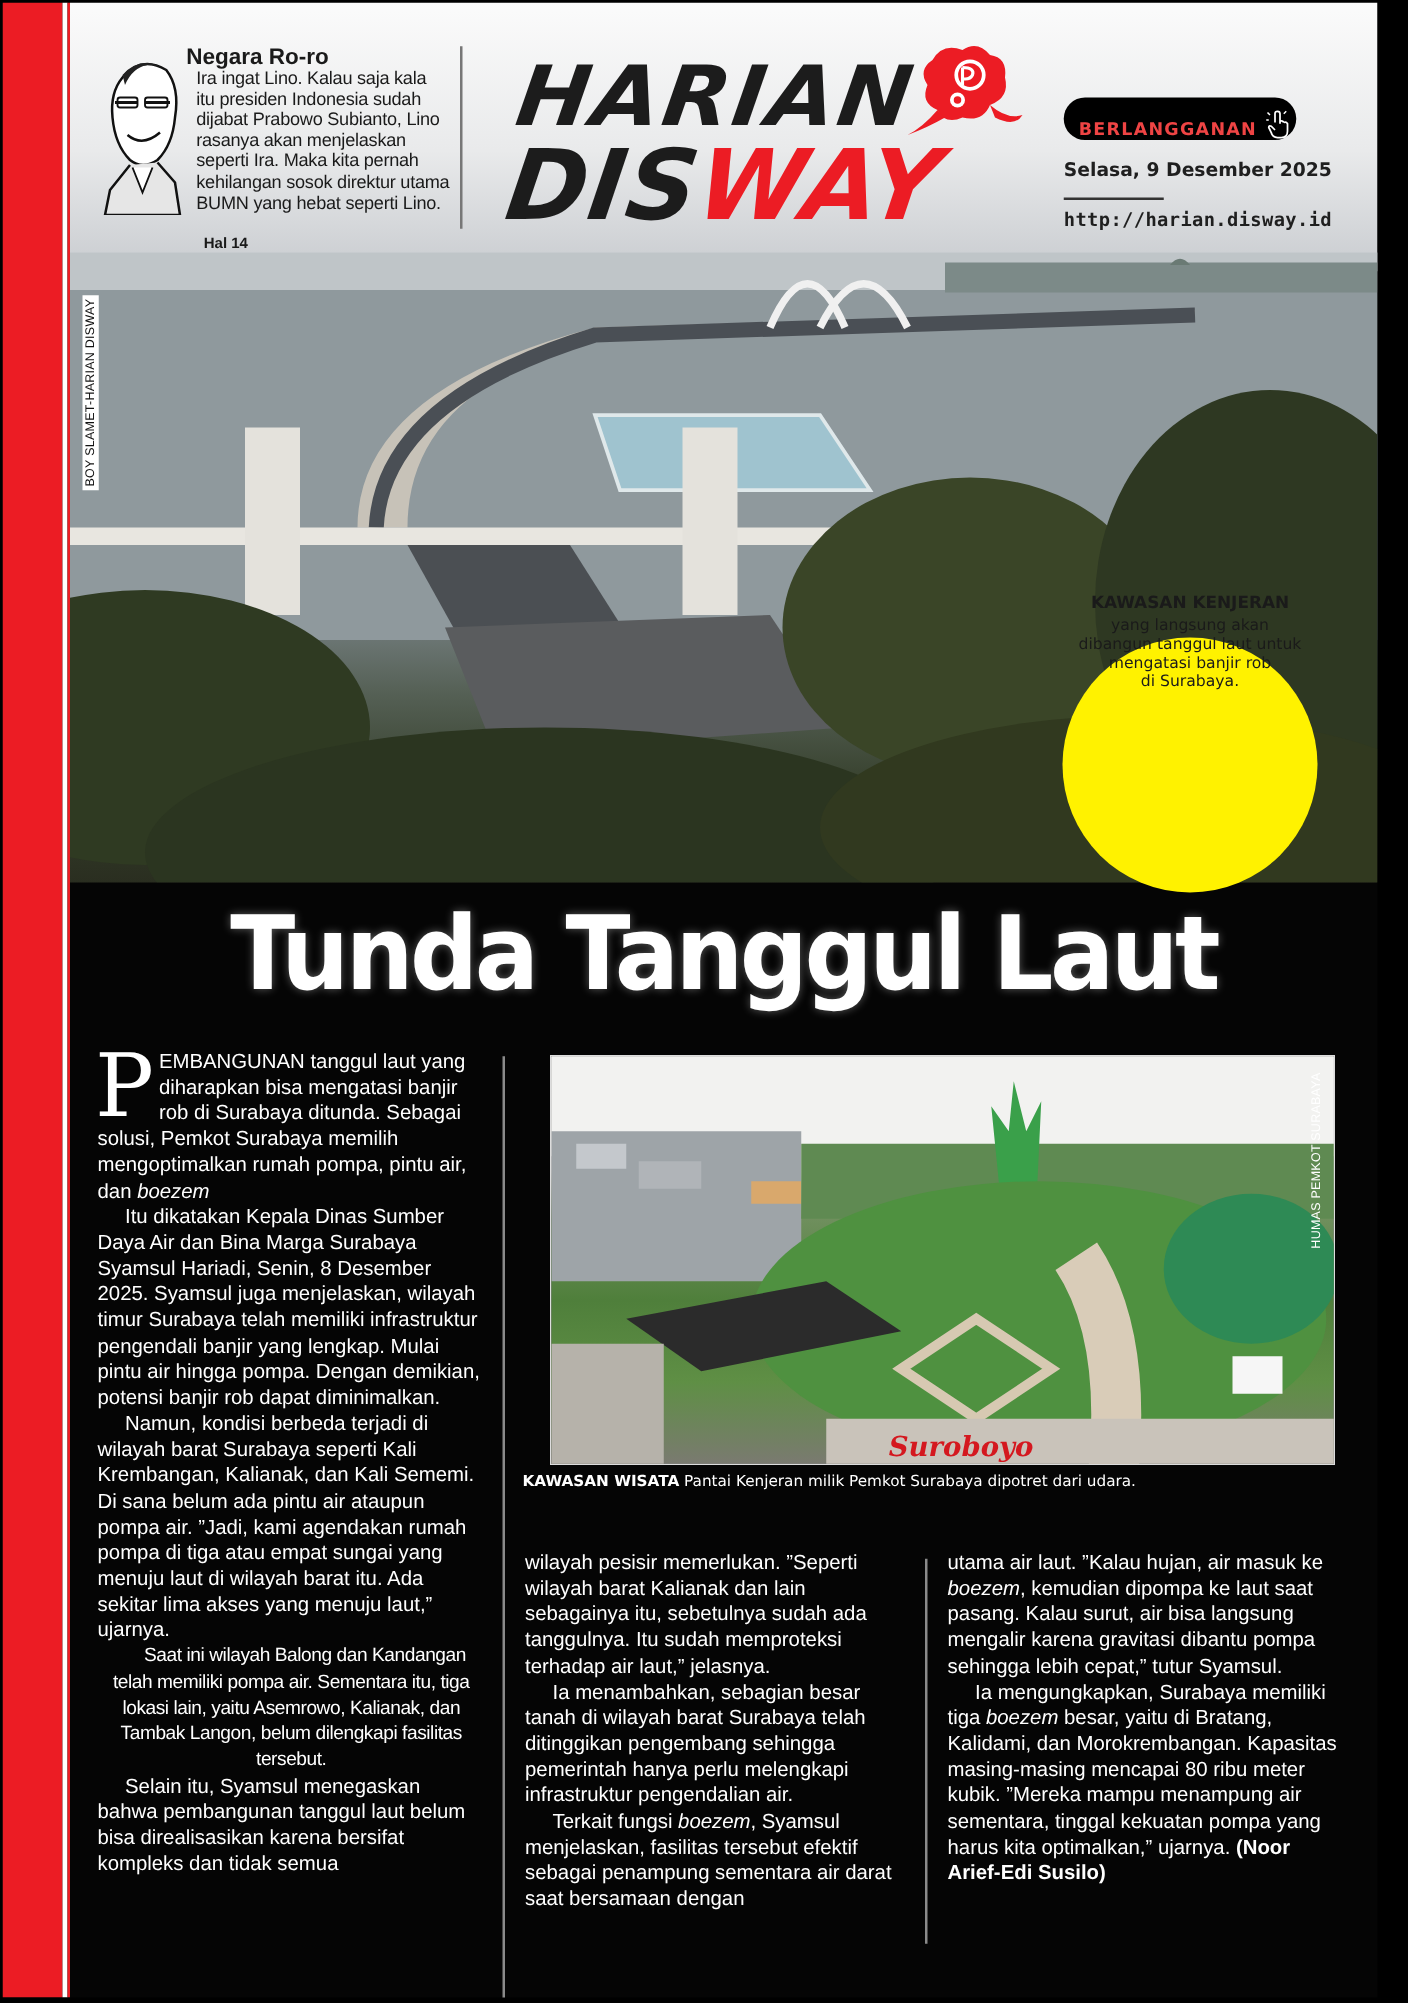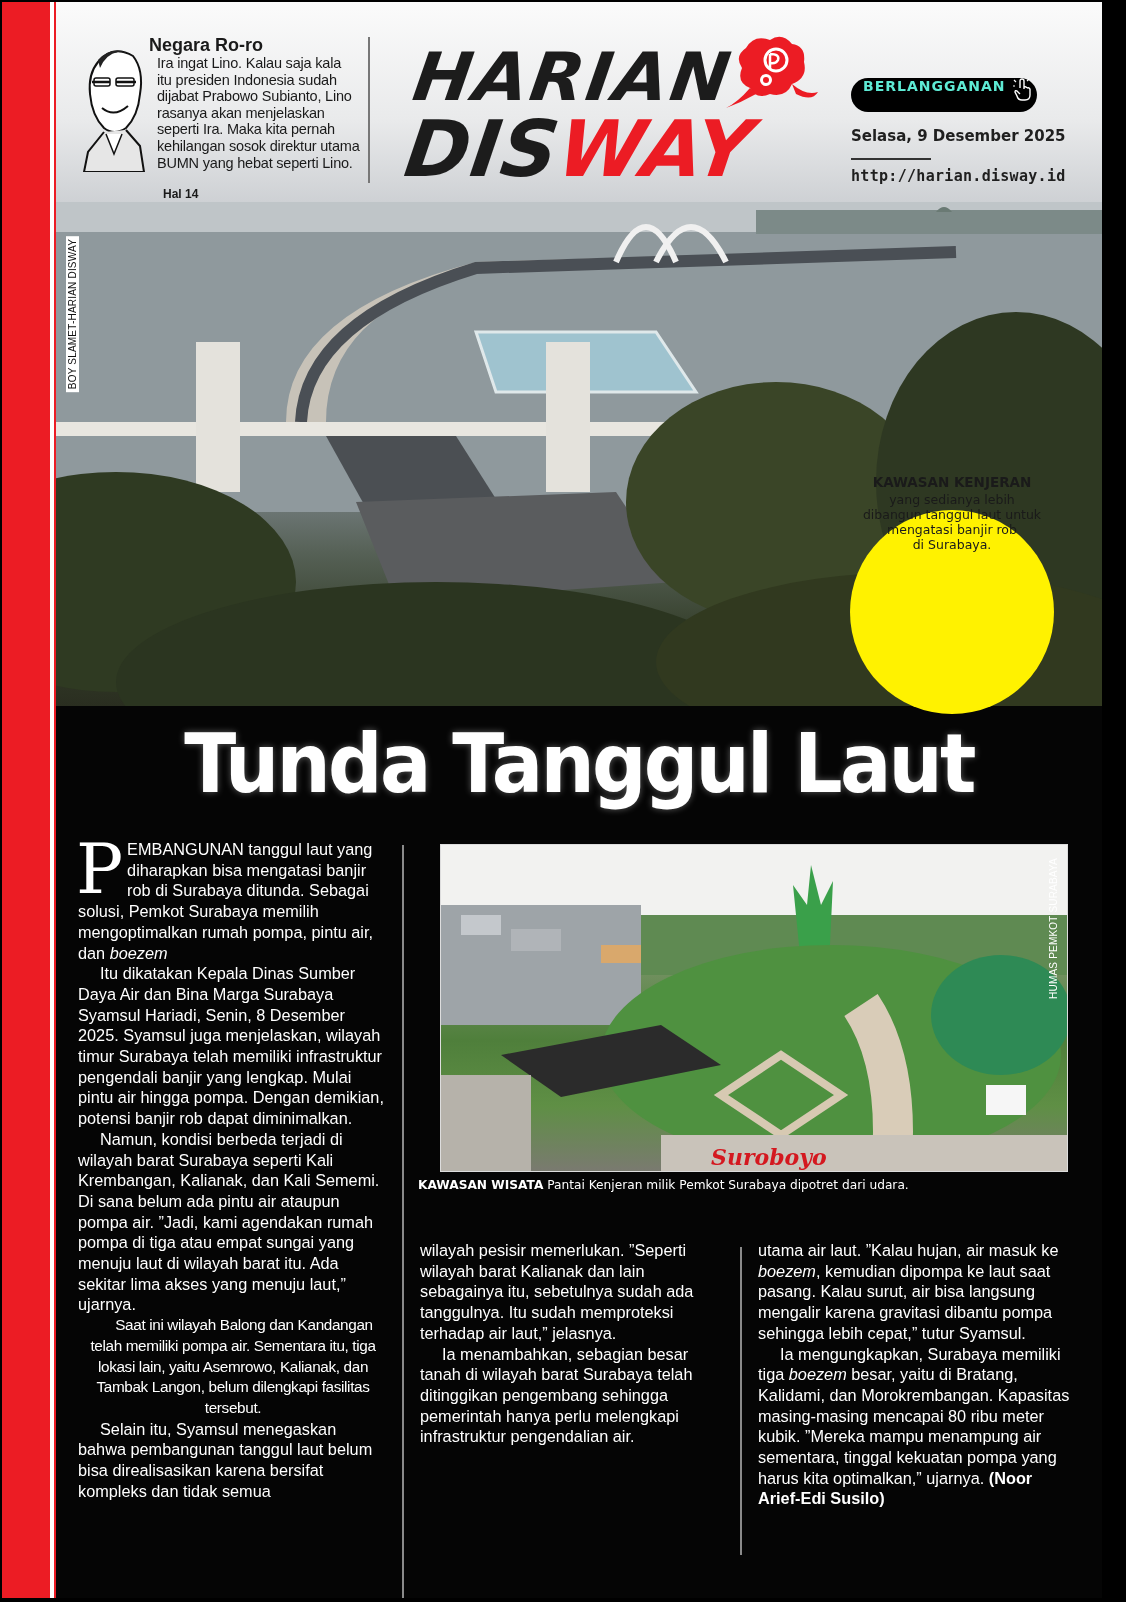--- a/index.html
+++ b/index.html
@@ -25,22 +25,22 @@
 
   .logo { position: absolute; left: 350px; top: 30px; width: 430px; height: 160px; }
   .logo-harian { position: absolute; left: 8px; top: 10px; font-family: "DejaVu Sans", sans-serif; font-weight: bold; font-style: italic;
     font-size: 70px; letter-spacing: 2px; color: #1c1c1c; transform: skewX(-8deg) scaleY(0.95); line-height: 70px; }
   .logo-disway { position: absolute; left: 0; top: 78px; font-family: "DejaVu Sans", sans-serif; font-weight: bold; font-style: italic;
     font-size: 78px; letter-spacing: 1px; color: #1c1c1c; transform: skewX(-8deg); line-height: 78px; }
   .logo-disway .way { color: #ec1c24; }
   .logo-mascot { position: absolute; left: 320px; top: 0; width: 110px; height: 85px; }
 
   .subscribe-btn { position: absolute; left: 795px; top: 76px; width: 186px; height: 34px; background: #000; border-radius: 17px;
-    color: #5eead4; font-family: "DejaVu Sans", sans-serif; font-weight: bold; font-size: 14px; letter-spacing: 1px;
-    display: flex; align-items: flex-start; padding-left: 12px; gap: 6px; cursor: pointer; }
+    color: #ef4444; font-family: "DejaVu Sans", sans-serif; font-weight: bold; font-size: 14px; letter-spacing: 1px;
+    display: flex; align-items: flex-end; padding-left: 12px; gap: 6px; cursor: pointer; }
   .subscribe-btn .hand { width: 22px; height: 24px; }
   .mast-date { position: absolute; left: 795px; top: 125px; font-family: "DejaVu Sans", sans-serif; font-weight: bold; font-size: 15px; color: #1f1f1f; }
   .mast-rule { position: absolute; left: 795px; top: 156px; width: 80px; height: 2px; background: #333; }
   .mast-url { position: absolute; left: 795px; top: 165px; font-family: "DejaVu Sans Mono", monospace; font-weight: bold; font-size: 15px; color: #1f1f1f; letter-spacing: 0.3px; }
 
   
   .hero { position: absolute; left: 54px; top: 200px; right: 0; height: 504px; overflow: hidden;
     background: linear-gradient(180deg, #c4c9cc 0%, #b0b7ba 6%, #9da6aa 20%, #8c969a 40%, #7b8589 55%, #556055 70%, #36402c 85%, #2a2e20 100%); }
   .hero svg { position: absolute; left: 0; top: 0; }
   .photo-credit-v { position: absolute; font-size: 10px; color: #111; background: #fff; writing-mode: vertical-rl; transform: rotate(180deg);
@@ -168,21 +168,21 @@
       <ellipse cx="720" cy="300" rx="150" ry="120" fill="#3a4527"></ellipse>
       <ellipse cx="960" cy="280" rx="140" ry="170" fill="#2e3822"></ellipse>
       <ellipse cx="860" cy="460" rx="260" ry="90" fill="#31391f"></ellipse>
     </svg>
   </div>
   <div class="photo-credit-v credit-hero">BOY SLAMET-HARIAN DISWAY</div>
 
   <div class="yellow-badge">
     <div class="yb-title">KAWASAN KENJERAN</div>
     <div class="yb-body">
-      <div>yang sedianya lebih</div>
+      <div>yang langsung akan</div>
       <div>dibangun tanggul laut untuk</div>
       <div>mengatasi banjir rob</div>
       <div>di Surabaya.</div>
     </div>
   </div>
 
   <h1 class="headline">Tunda Tanggul Laut</h1>
 
   <div class="col col1">
     <p class="first"><span class="dropcap">P</span><span>EMBANGUNAN tanggul laut yang diharapkan bisa mengatasi banjir rob di Surabaya ditunda. Sebagai solusi, Pemkot Surabaya memilih mengoptimalkan rumah pompa, pintu air, dan </span><em>boezem</em></p>
@@ -218,20 +218,21 @@
       <rect x="545" y="240" width="40" height="30" fill="#f6f6f6"></rect>
       <rect x="0" y="230" width="90" height="98" fill="#b6b2aa"></rect>
     </svg>
   </div>
   <div class="credit-p2">HUMAS PEMKOT SURABAYA</div>
   <div class="caption"><b>KAWASAN WISATA</b><span> Pantai Kenjeran milik Pemkot Surabaya dipotret dari udara.</span></div>
 
   <div class="col col2">
     <p class="first">wilayah pesisir memerlukan. ”Seperti wilayah barat Kalianak dan lain sebagainya itu, sebetulnya sudah ada tanggulnya. Itu sudah memproteksi terhadap air laut,” jelasnya.</p>
     <p>Ia menambahkan, sebagian besar tanah di wilayah barat Surabaya telah ditinggikan pengembang sehingga pemerintah hanya perlu melengkapi infrastruktur pengendalian air.</p>
+    <p><span>Terkait fungsi </span><em>boezem</em><span>, Syamsul menjelaskan, fasilitas tersebut efektif sebagai penampung sementara air darat saat bersamaan dengan</span></p>
   </div>
   <div class="col-rule rule-b"></div>
 
   <div class="col col3">
     <p class="first"><span>utama air laut. ”Kalau hujan, air masuk ke </span><em>boezem</em><span>, kemudian dipompa ke laut saat pasang. Kalau surut, air bisa langsung mengalir karena gravitasi dibantu pompa sehingga lebih cepat,” tutur Syamsul.</span></p>
     <p><span>Ia mengungkapkan, Surabaya memiliki tiga </span><em>boezem</em><span> besar, yaitu di Bratang, Kalidami, dan Morokrembangan. Kapasitas masing-masing mencapai 80 ribu meter kubik. ”Mereka mampu menampung air sementara, tinggal kekuatan pompa yang harus kita optimalkan,” ujarnya. </span><span class="byline">(Noor Arief-Edi Susilo)</span></p>
   </div>
 </div>
 
 </body></html>

